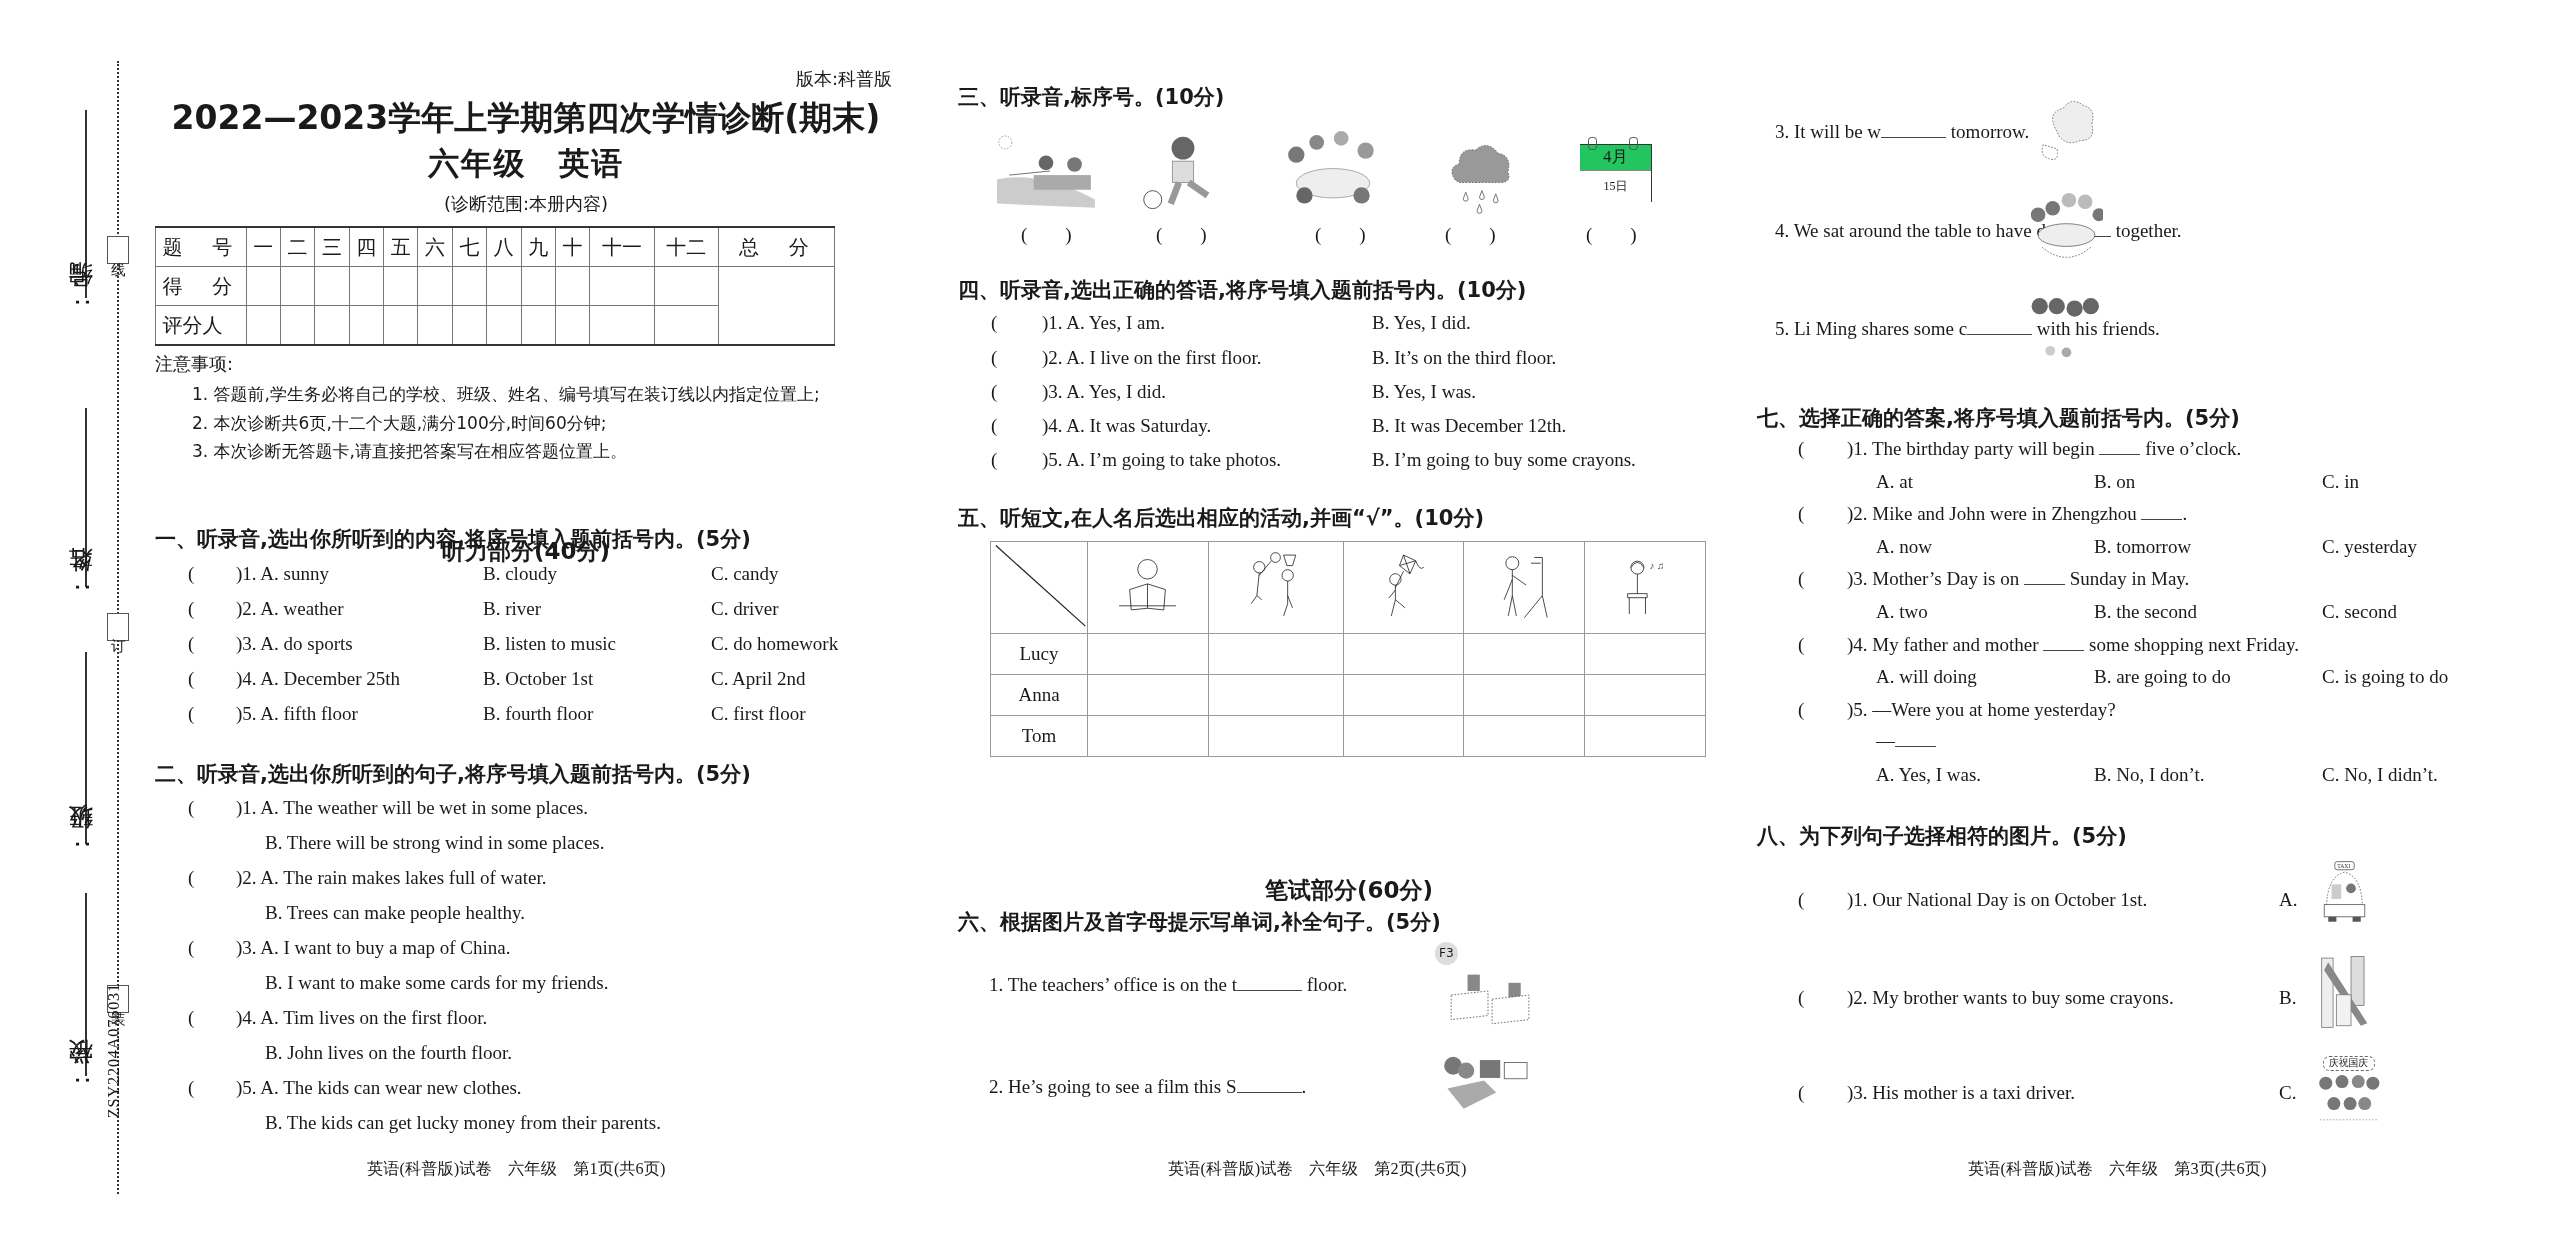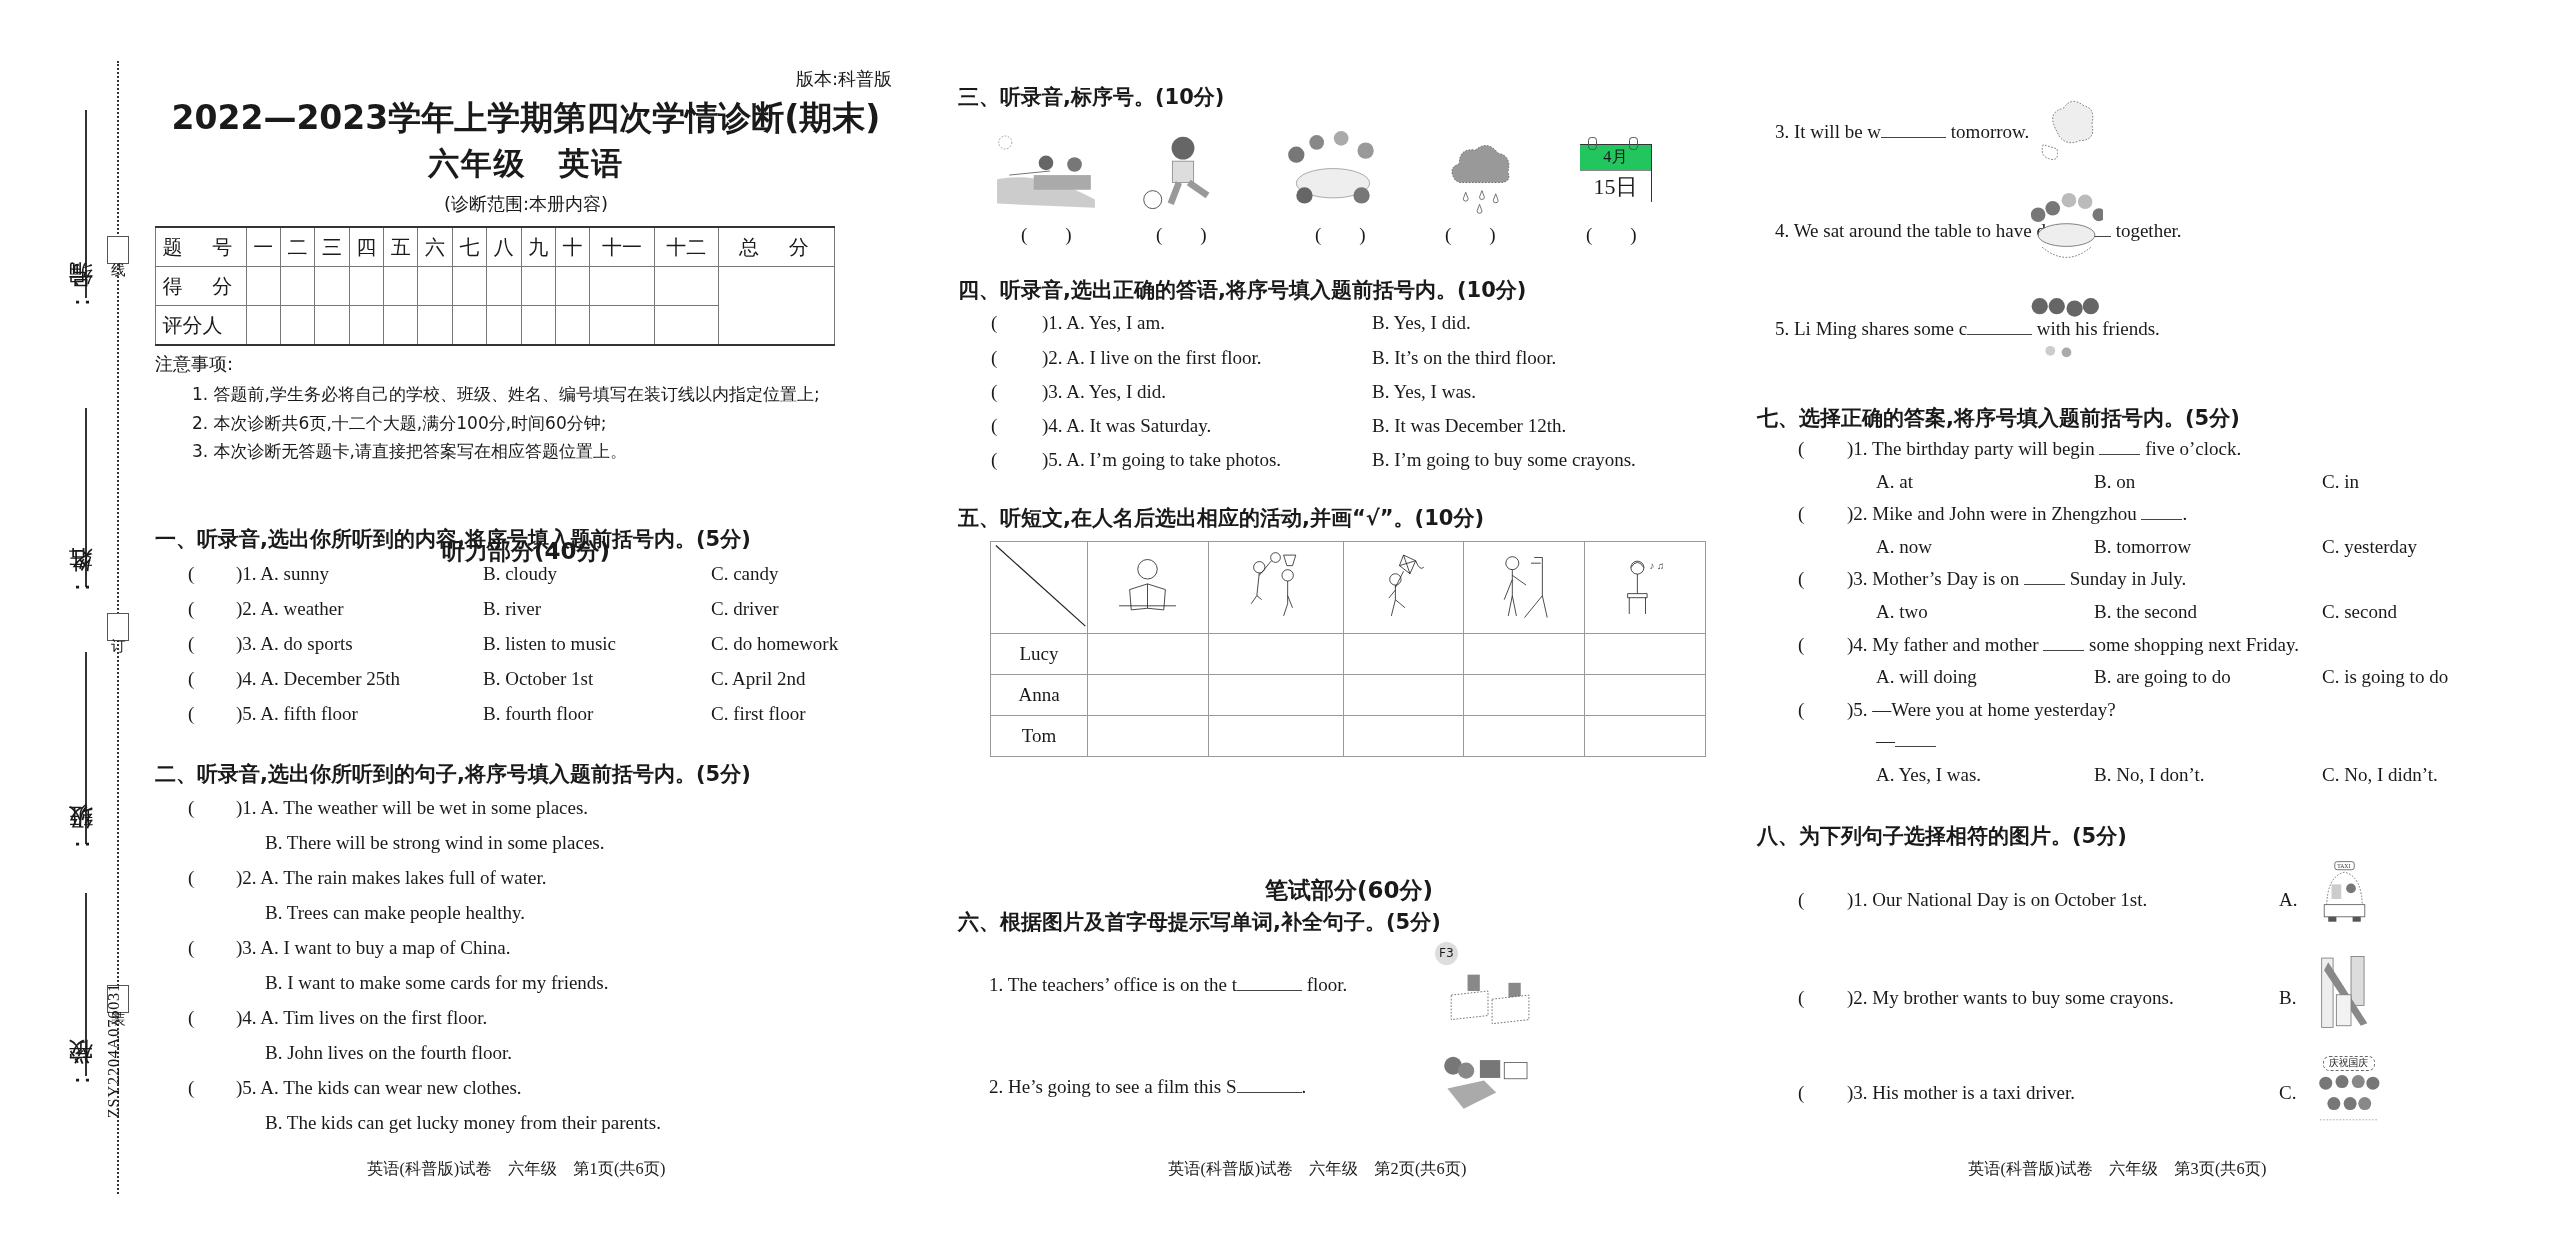--- a/index.html
+++ b/index.html
@@ -214,21 +214,21 @@
       <circle cx="105" cy="30" r="10" fill="#999"></circle>
     <circle cx="30" cy="85" r="10" fill="#666"></circle>
       <circle cx="100" cy="85" r="10" fill="#777"></circle>
   </svg>
   <svg class="pic" style="left:1443px;top:135px;" width="73" height="82" viewBox="0 0 90 100">
     <path d="M15 55 Q5 40 20 35 Q20 15 40 18 Q55 5 68 22 Q85 25 80 45 Q85 58 70 58 L20 58 Z" fill="#999" stroke="#555" stroke-dasharray="2 2"></path>
     <path d="M28 70 l-3 8 a3 3 0 0 0 6 0 z M48 68 l-3 8 a3 3 0 0 0 6 0 z M65 72 l-3 8 a3 3 0 0 0 6 0 z M45 85 l-3 8 a3 3 0 0 0 6 0 z" fill="#fff" stroke="#555"></path>
   </svg>
   <div class="pic" style="left:1580px;top:144px;width:71px;height:57px;border-right:1.6px solid #333;border-top:0.8px solid #333;">
     <div style="height:24.5px;background:#22c55e;border-bottom:0.8px solid #888;text-align:center;font-size:16.3px;line-height:24.5px;">4月</div>
-    <div style="height:31px;text-align:center;font-size:22px;line-height:31px;">15日</div>
+    <div style="height:31px;text-align:center;font-size:12px;line-height:31px;">15日</div>
     <span class="abs" style="left:8.2px;top:-8.2px;width:6.5px;height:11.4px;border:0.8px solid #555;border-radius:3.3px;"></span>
     <span class="abs" style="left:49px;top:-8.2px;width:6.5px;height:11.4px;border:0.8px solid #555;border-radius:3.3px;"></span>
   </div>
   <span class="q" style="left:1021px;top:222px;">(　　)</span>
   <span class="q" style="left:1156px;top:222px;">(　　)</span>
   <span class="q" style="left:1315px;top:222px;">(　　)</span>
   <span class="q" style="left:1445px;top:222px;">(　　)</span>
   <span class="q" style="left:1586px;top:222px;">(　　)</span>
 
   <div class="abs section-head sans" style="left:958px;top:276px;">四、听录音,选出正确的答语,将序号填入题前括号内。(10分)</div>
@@ -401,21 +401,21 @@
     <span class="q" style="left:2094px;top:471px;">B. on</span>
     <span class="q" style="left:2322px;top:471px;">C. in</span>
 
     <span class="paren" style="left:1798px;top:503px;">(</span>
     <span class="q" style="left:1847px;top:503px;"><span>)2. Mike and John were in Zhengzhou </span><span class="blank" style="width:41px;"></span><span>.</span></span>
     <span class="q" style="left:1876px;top:536px;">A. now</span>
     <span class="q" style="left:2094px;top:536px;">B. tomorrow</span>
     <span class="q" style="left:2322px;top:536px;">C. yesterday</span>
 
     <span class="paren" style="left:1798px;top:568px;">(</span>
-    <span class="q" style="left:1847px;top:568px;"><span>)3. Mother’s Day is on </span><span class="blank" style="width:41px;"></span><span> Sunday in July.</span></span>
+    <span class="q" style="left:1847px;top:568px;"><span>)3. Mother’s Day is on </span><span class="blank" style="width:41px;"></span><span> Sunday in May.</span></span>
     <span class="q" style="left:1876px;top:601px;">A. two</span>
     <span class="q" style="left:2094px;top:601px;">B. the second</span>
     <span class="q" style="left:2322px;top:601px;">C. second</span>
 
     <span class="paren" style="left:1798px;top:634px;">(</span>
     <span class="q" style="left:1847px;top:634px;"><span>)4. My father and mother </span><span class="blank" style="width:41px;"></span><span> some shopping next Friday.</span></span>
     <span class="q" style="left:1876px;top:666px;">A. will doing</span>
     <span class="q" style="left:2094px;top:666px;">B. are going to do</span>
     <span class="q" style="left:2322px;top:666px;">C. is going to do</span>
 

